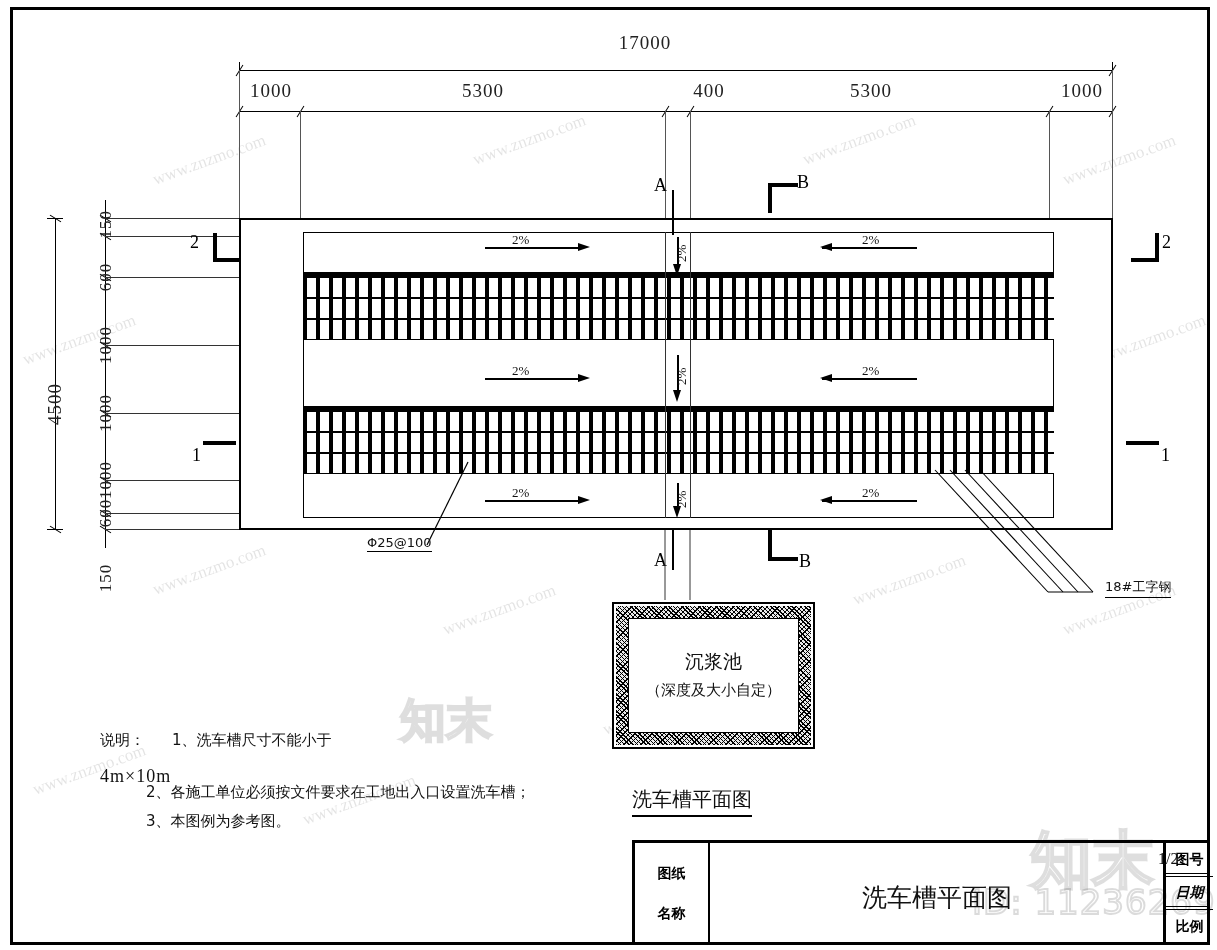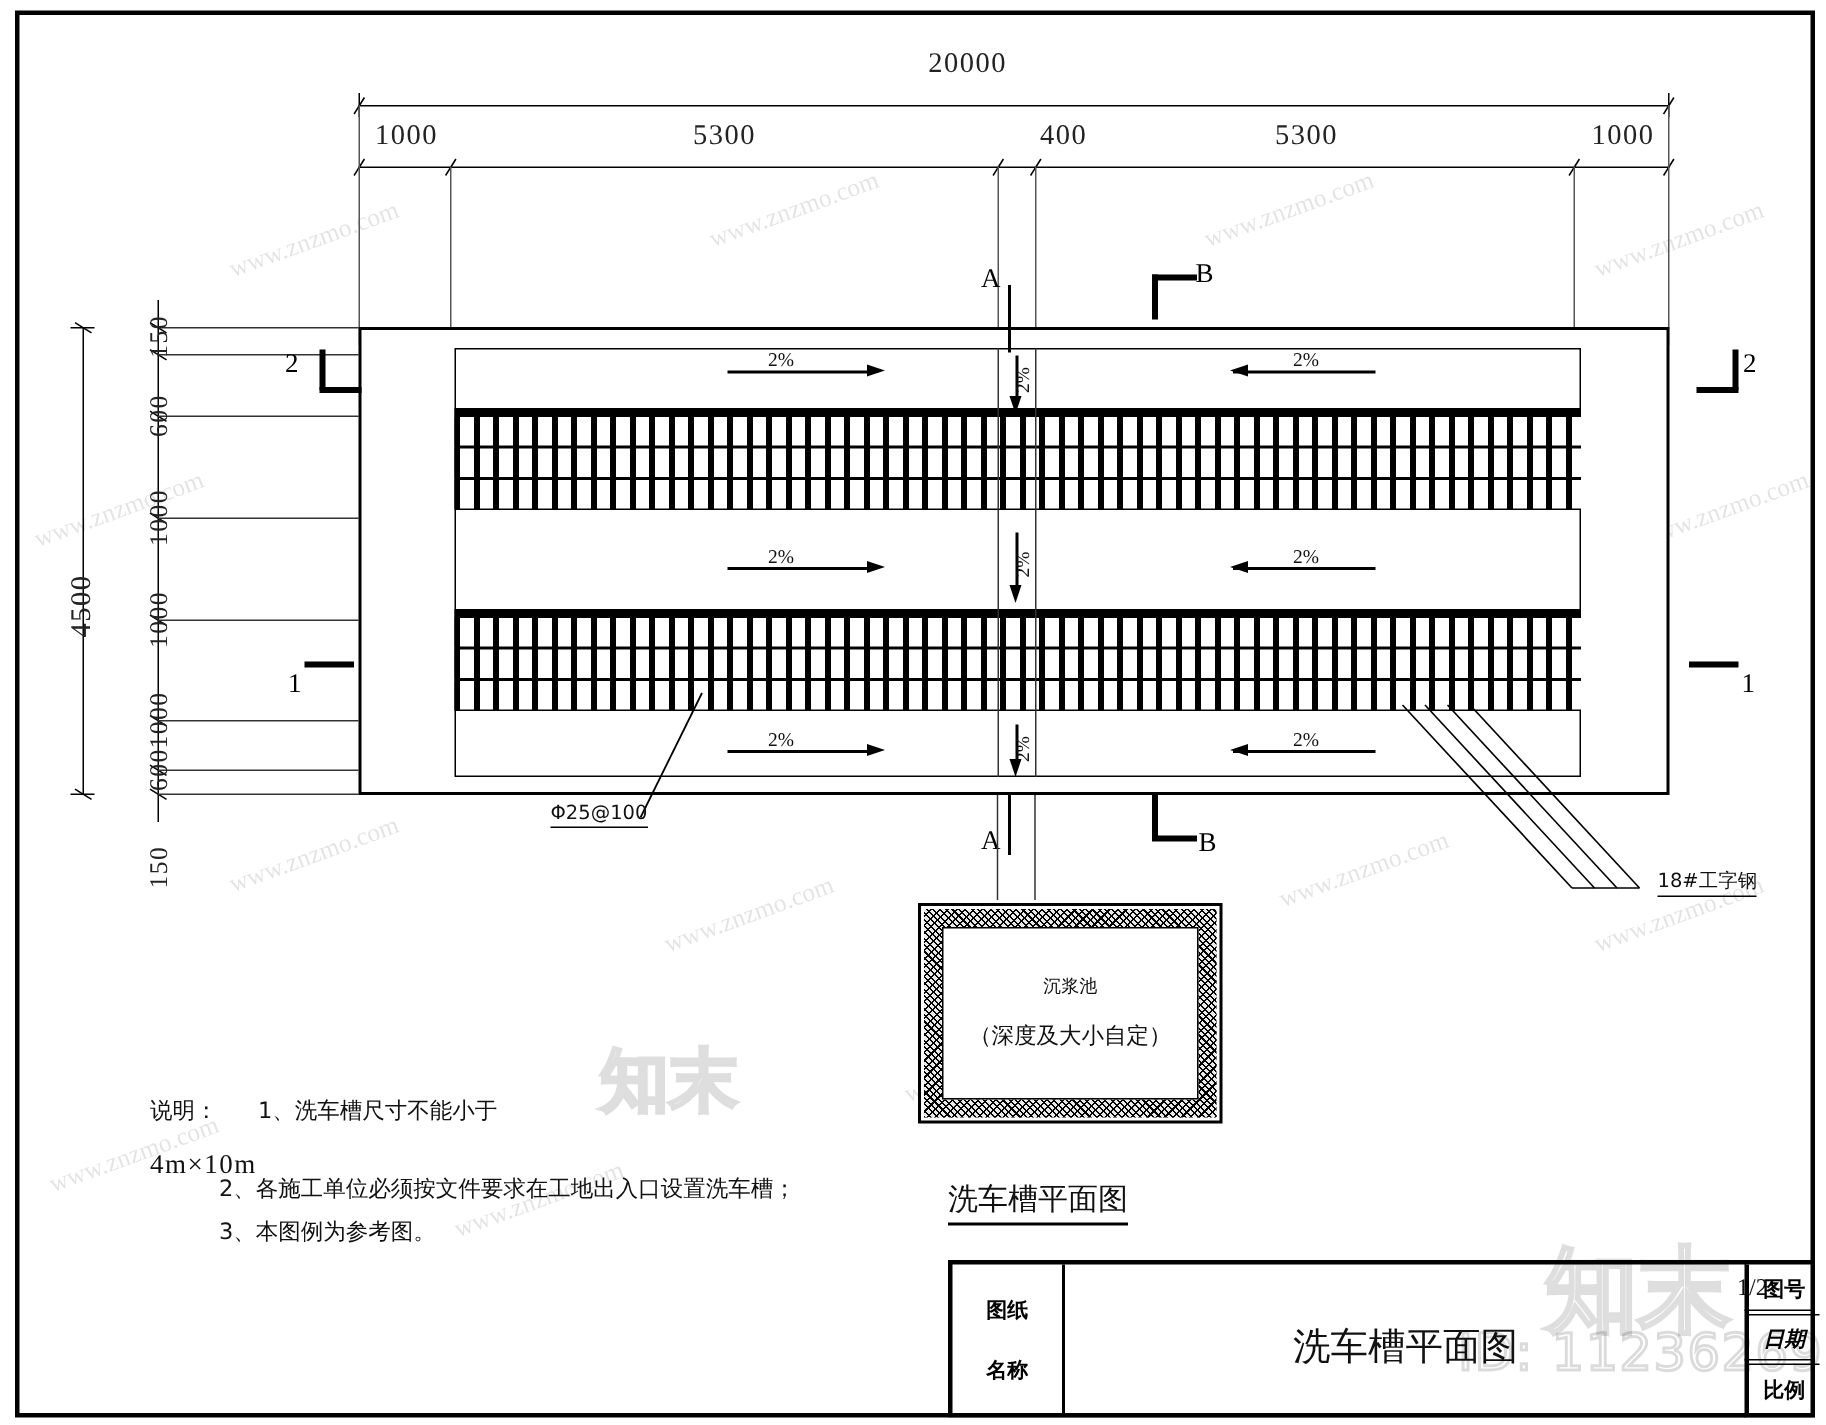--- a/index.html
+++ b/index.html
@@ -66,21 +66,21 @@
 
   
   .tank{position:absolute;box-sizing:border-box;background:#fff;
         border:2px solid #000;}
   .tank-hatch{position:absolute;box-sizing:border-box;
      background:
        repeating-linear-gradient(45deg,#000 0 1px,transparent 1px 3px),
        repeating-linear-gradient(-45deg,#000 0 1px,transparent 1px 4px);
      background-color:#e9e9e9;}
   .tank-core{position:absolute;background:#fff;border:1.5px solid #000;box-sizing:border-box;}
-  .tank-txt{position:absolute;width:100%;text-align:center;font-size:12px;
+  .tank-txt{position:absolute;width:100%;text-align:center;font-size:19px;
             font-family:"DejaVu Sans","Liberation Sans",sans-serif;color:#111;}
 
   
   .note{position:absolute;font-size:15px;color:#111;white-space:nowrap;
         font-family:"DejaVu Sans","Liberation Sans",sans-serif;}
   .note-dim{position:absolute;font-size:18px;color:#111;white-space:nowrap;
         font-family:"Liberation Serif","DejaVu Serif",serif;letter-spacing:1px;}
 
   
   .caption{position:absolute;font-size:20px;color:#111;white-space:nowrap;
@@ -142,21 +142,21 @@
   <div class="wm" style="left:560px;top:260px;">www.znzmo.com</div>
   <div class="wm" style="left:600px;top:700px;">www.znzmo.com</div>
 
   <div class="frame"></div>
 
   <div class="ln hln" style="left:239px;top:70px;width:874px;"></div>
   <div class="ln vln" style="left:239px;top:62px;height:16px;"></div>
   <div class="ln vln" style="left:1112px;top:62px;height:16px;"></div>
   <div class="tick" style="left:233px;top:70px;"></div>
   <div class="tick" style="left:1106px;top:70px;"></div>
-  <div class="txt dim" style="left:645px;top:32px;transform:translateX(-50%);">20000</div>
+  <div class="txt dim" style="left:645px;top:32px;transform:translateX(-50%);">17000</div>
 
   <div class="ln hln" style="left:239px;top:111px;width:874px;"></div>
   <div class="tick" style="left:233px;top:111px;"></div>
   <div class="tick" style="left:294px;top:111px;"></div>
   <div class="tick" style="left:659px;top:111px;"></div>
   <div class="tick" style="left:684px;top:111px;"></div>
   <div class="tick" style="left:1043px;top:111px;"></div>
   <div class="tick" style="left:1106px;top:111px;"></div>
 
   <div class="txt dim" style="left:271px;top:80px;transform:translateX(-50%);">1000</div>

